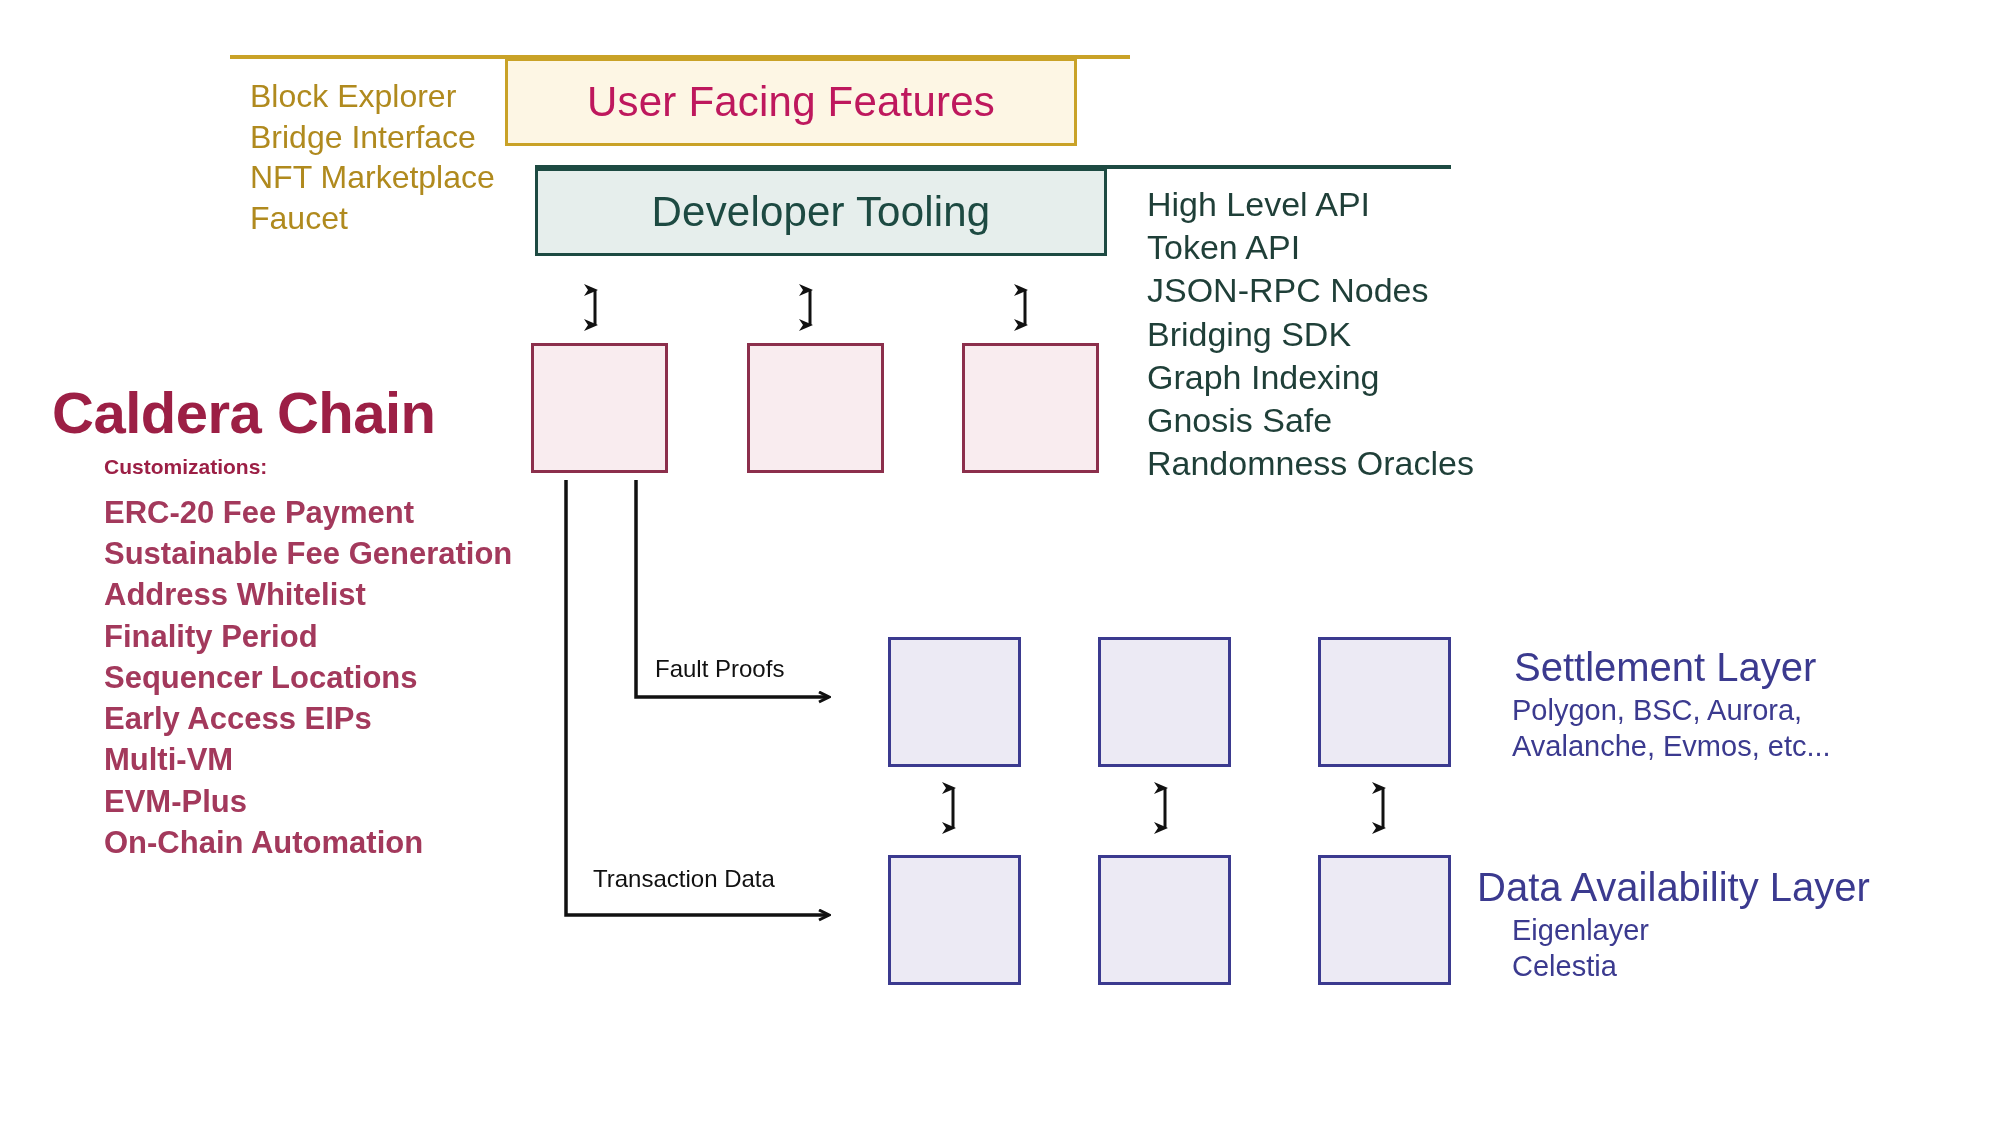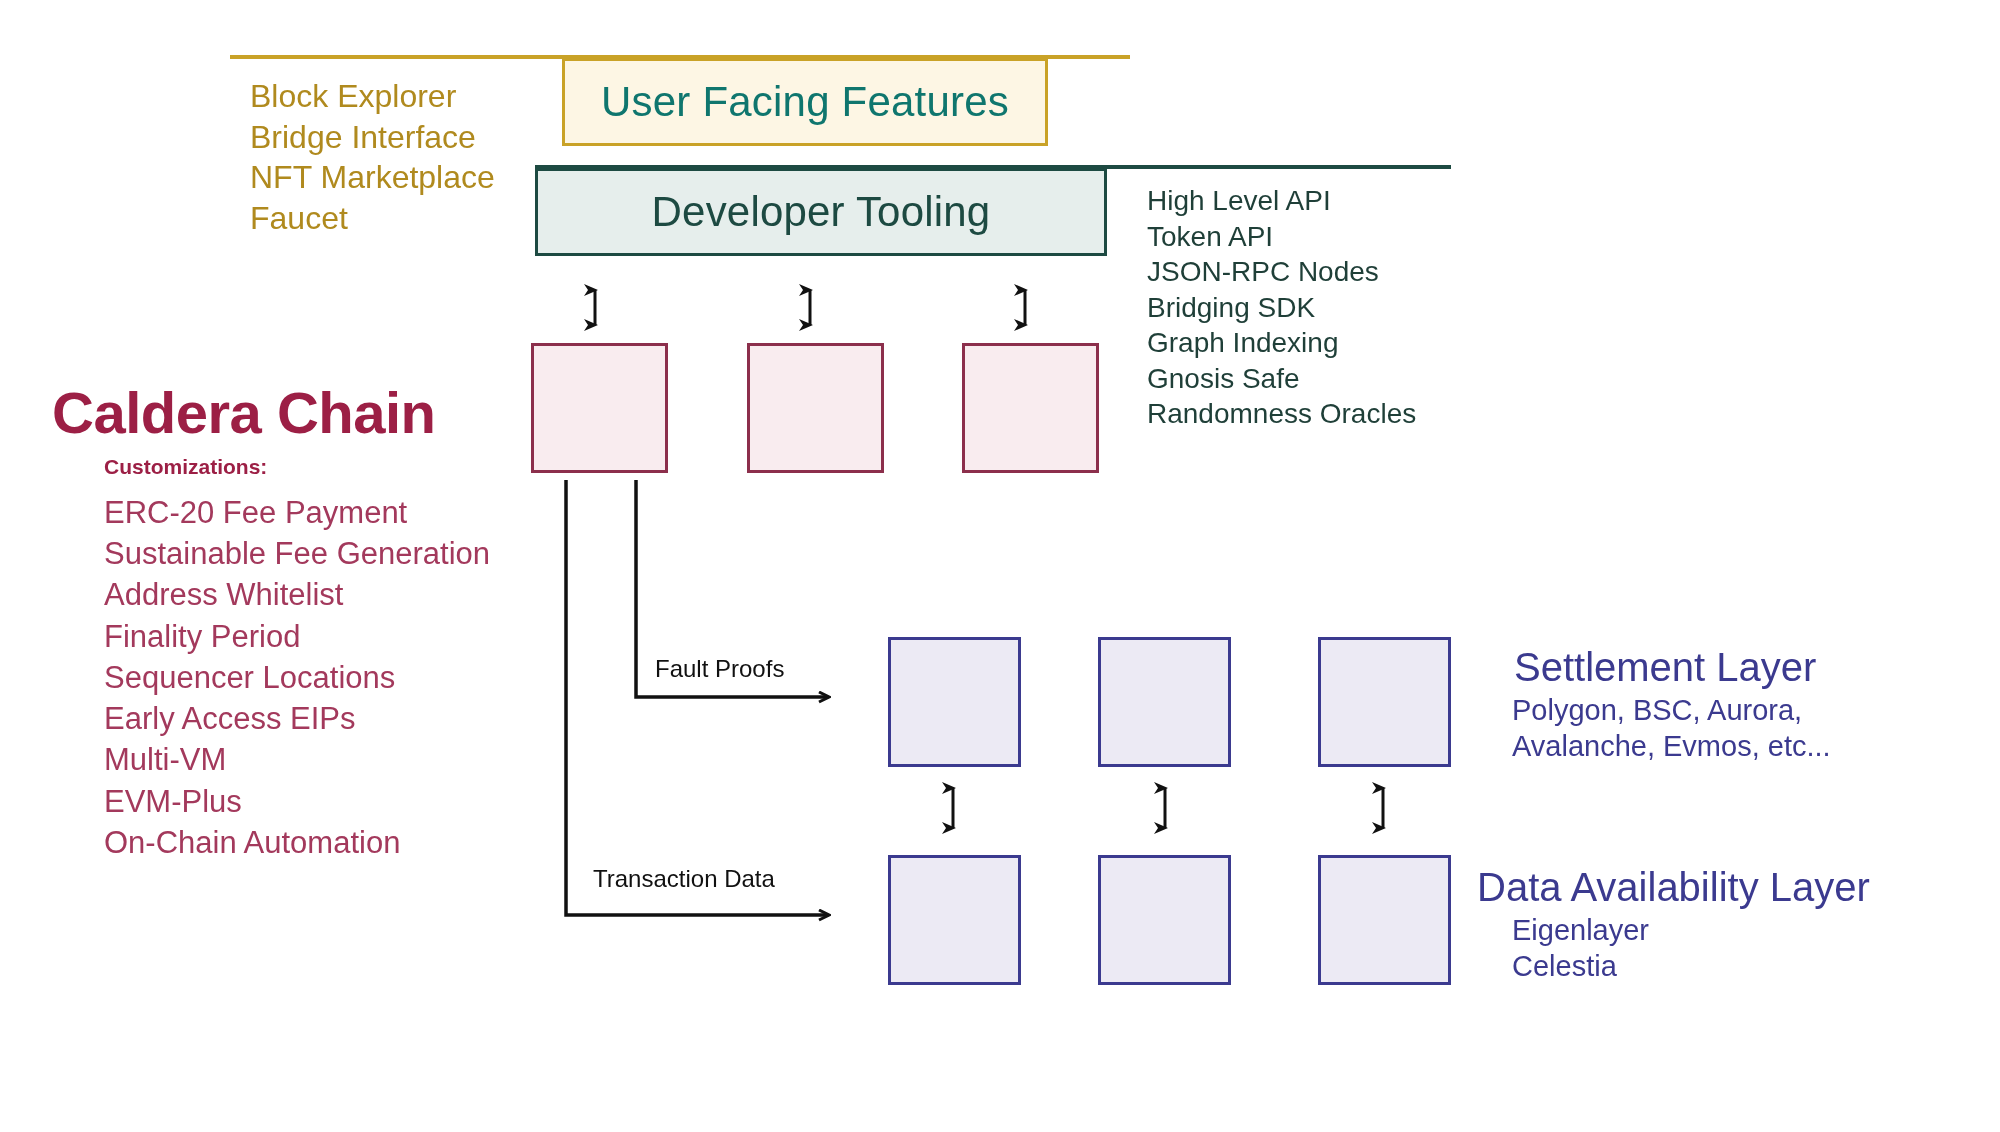--- a/index.html
+++ b/index.html
@@ -20,49 +20,49 @@
   #teal-rule{
     left:535px;top:165px;width:916px;height:4px;background:#1d4a42;
   }
 
   
   .banner{
     box-sizing:border-box;display:flex;align-items:center;justify-content:center;
     text-align:center;letter-spacing:.2px;
   }
   #user-facing-box{
-    left:562px;top:58px;width:486px;height:88px;
+    left:505px;top:58px;width:572px;height:88px;
     background:#fdf6e4;border:3px solid #c9a227;
-    color:#0f766e;font-size:42px;
+    color:#be185d;font-size:42px;
   }
   #developer-tooling-box{
     left:535px;top:168px;width:572px;height:88px;
     background:#e6eeec;border:3px solid #1d4a42;
     color:#1d4a42;font-size:42px;
   }
 
   
   .list{line-height:1.27;}
   #user-facing-list{
     left:250px;top:76px;font-size:32px;color:#b08a1e;
   }
   #dev-tooling-list{
-    left:1147px;top:183px;font-size:28px;color:#1f3f38;
+    left:1147px;top:183px;font-size:34px;color:#1f3f38;
   }
 
   
   #caldera-title{
     left:52px;top:379px;font-size:58px;font-weight:bold;color:#9c1f45;
     letter-spacing:-.5px;
   }
   #customizations-head{
     left:104px;top:455px;font-size:21px;font-weight:bold;color:#9c1f45;
   }
   #customizations-list{
-    left:104px;top:492px;font-size:31px;color:#a3395c;line-height:1.33;
+    left:104px;top:492px;font-size:31px;color:#a3395c;line-height:1.33;font-weight:bold;
   }
 
   
   .pink-box{
     background:#f9ecef;border:3px solid #8c2f4c;box-sizing:border-box;
     top:343px;width:137px;height:130px;
   }
   #pink-box-1{left:531px;}
   #pink-box-2{left:747px;}
   #pink-box-3{left:962px;}

